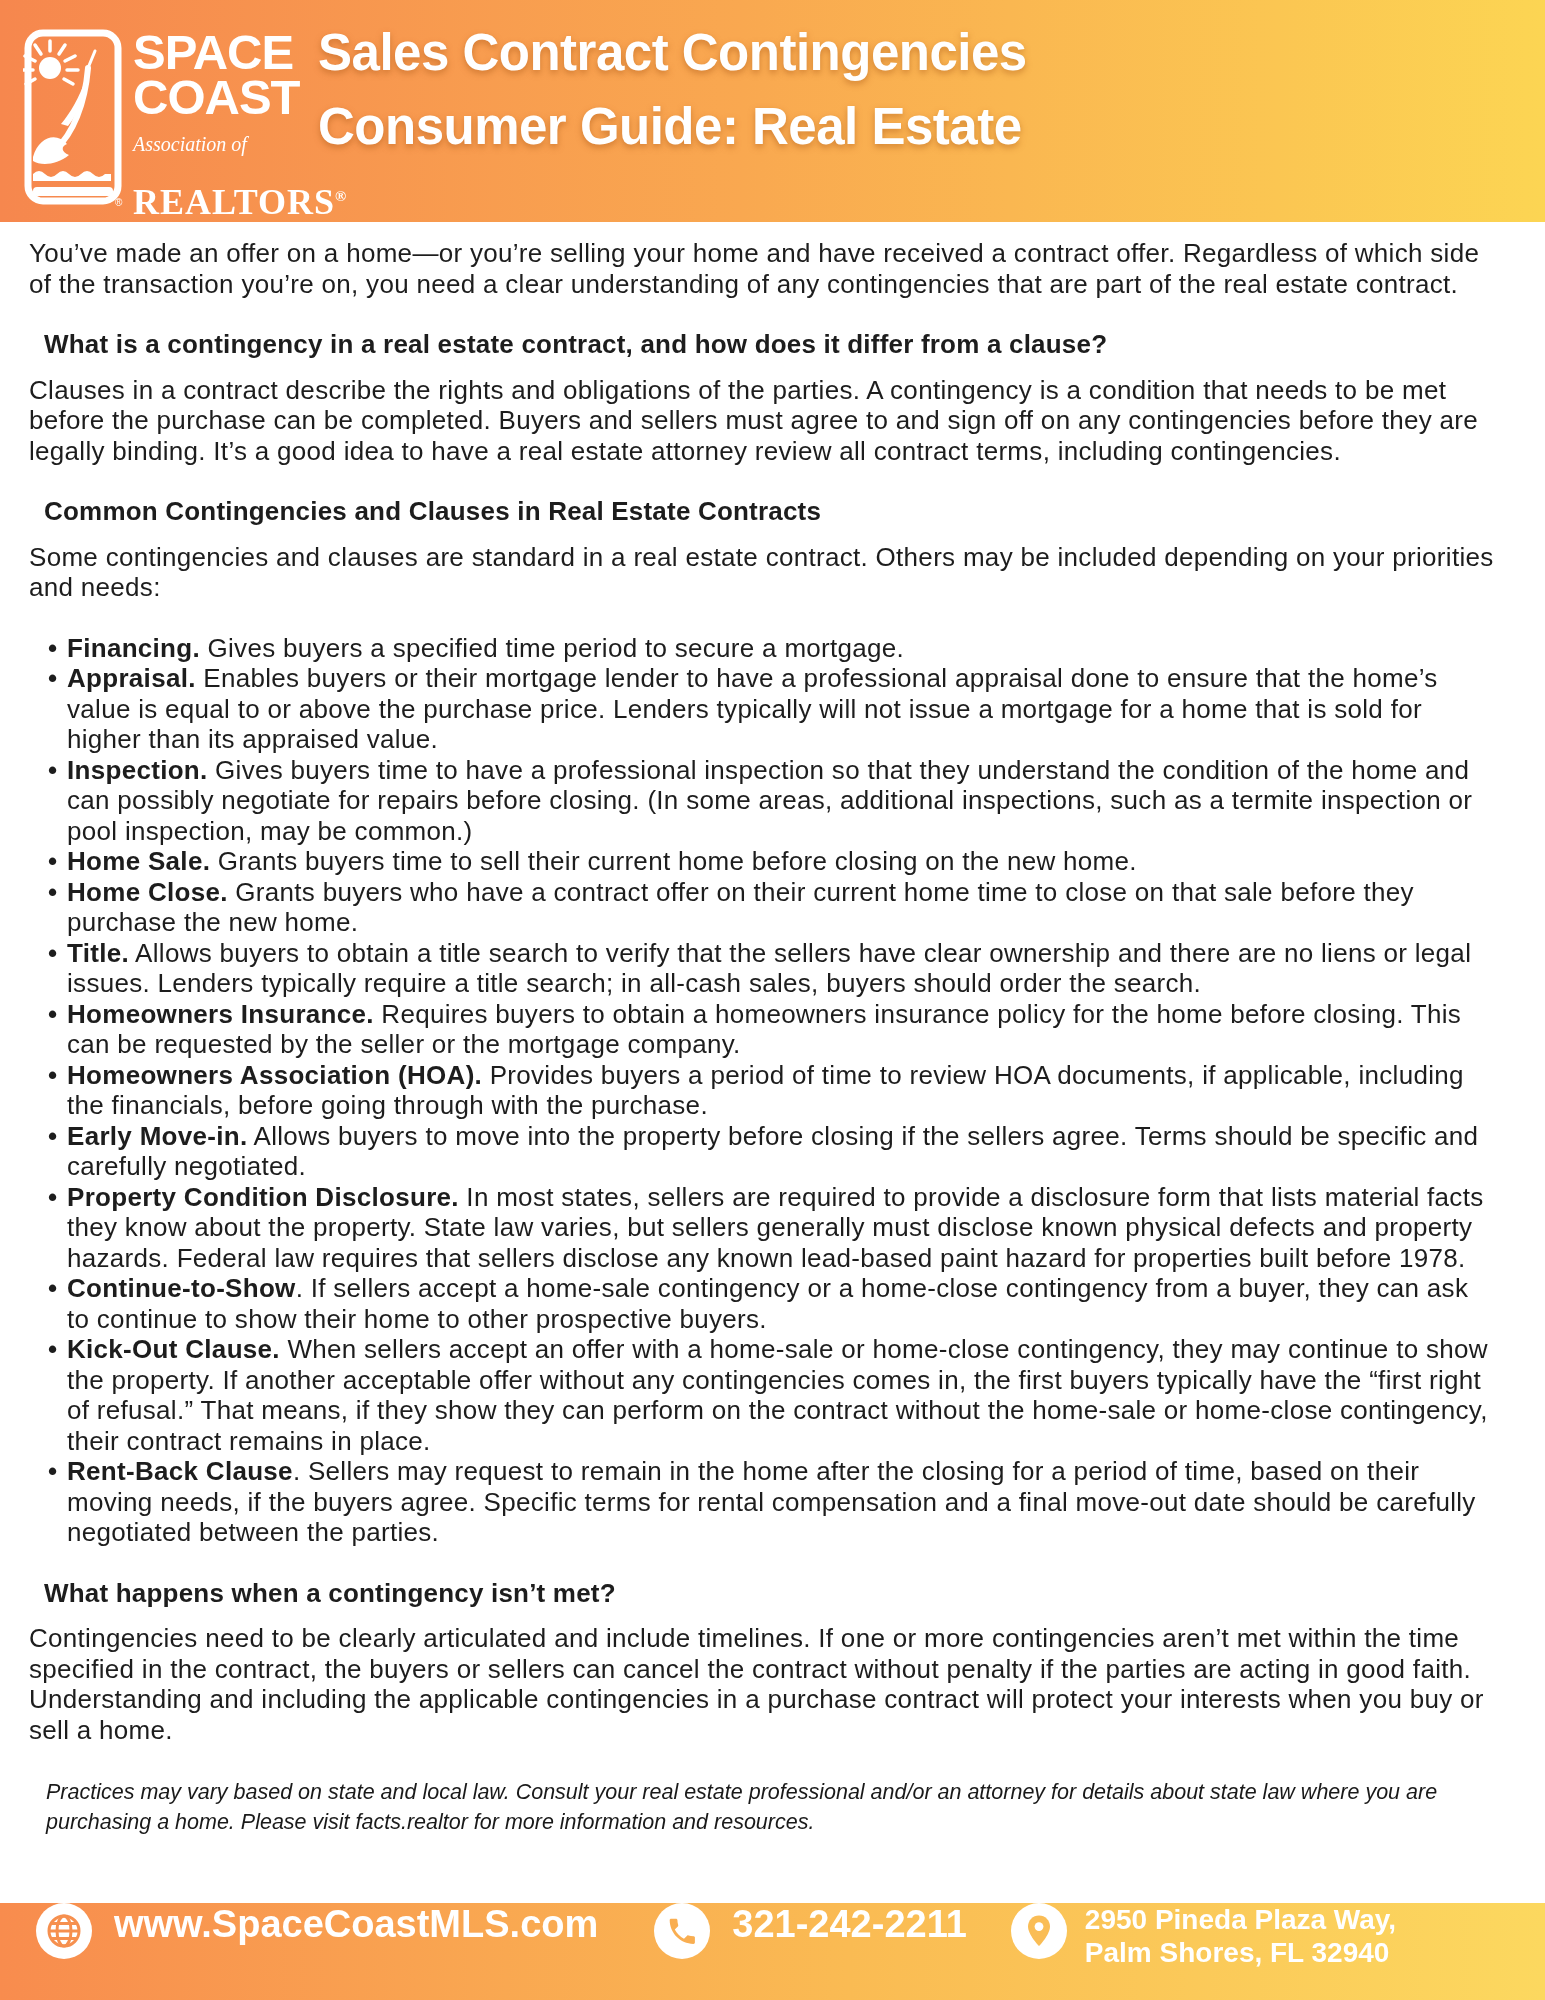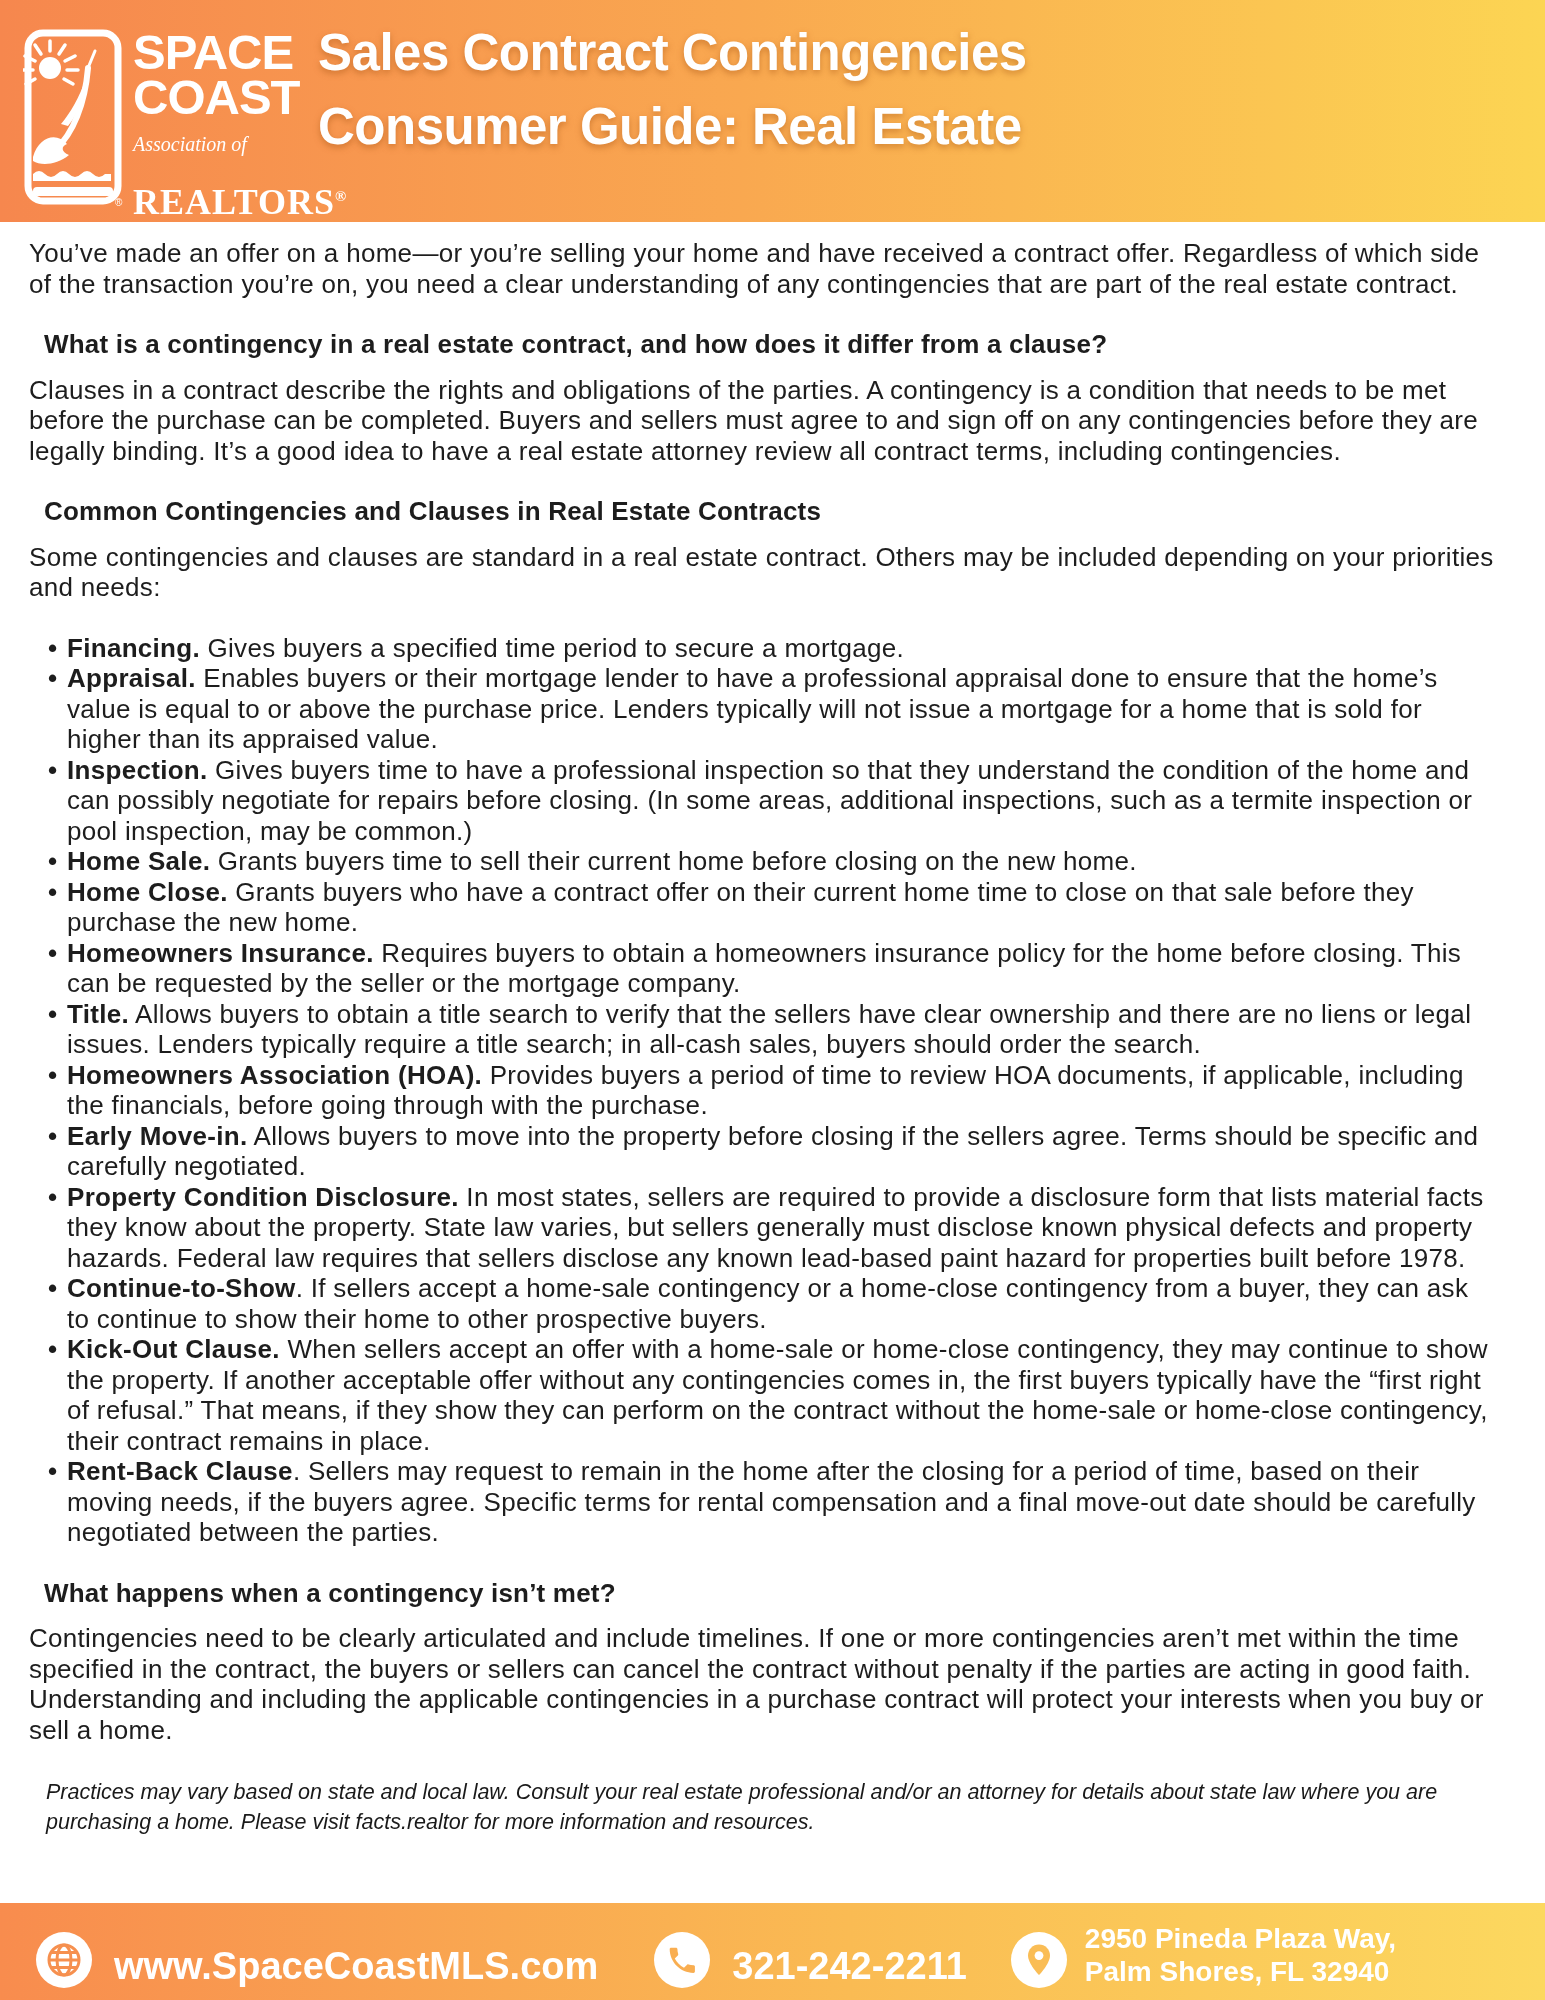--- a/index.html
+++ b/index.html
@@ -26,21 +26,21 @@
   .content h2{font-size:26px;line-height:30.5px;margin:15px;font-weight:700;letter-spacing:0.2px;}
   ul.clist{list-style:none;margin:0 16px 30px 0;padding:0 0 0 19px;}
   ul.clist li{position:relative;padding-left:19px;margin:0;}
   ul.clist li::before{content:"\2022";position:absolute;left:0;top:0;font-weight:700;}
   .disclaimer{font-style:italic;font-size:21.5px;line-height:30px;letter-spacing:0;
               padding:2px 46px 0 46px;color:#1a1a1a;}
 
   
   .footer{position:absolute;left:0;bottom:0;width:100%;height:97px;box-sizing:border-box;
           background:linear-gradient(90deg,#f88c4e 0%,#fabb53 55%,#fcd85f 100%);
-          display:flex;align-items:flex-end;color:#fff;padding:12px 36px;}
+          display:flex;align-items:flex-start;color:#fff;padding:0 36px;}
   .f-icon{width:56px;height:56px;flex:0 0 auto;}
   .f-web{font-size:38px;font-weight:700;margin-left:22px;white-space:nowrap;}
   .sp1{margin-left:56px;}
   .f-phone{font-size:38px;font-weight:700;margin-left:22px;white-space:nowrap;}
   .sp2{margin-left:44px;}
   .f-addr{font-size:28px;font-weight:700;line-height:33px;margin-left:18px;white-space:nowrap;}
 </style>
 </head>
 <body>
 
@@ -97,22 +97,22 @@
 
     <h2>Common Contingencies and Clauses in Real Estate Contracts</h2>
     <p>Some contingencies and clauses are standard in a real estate contract. Others may be included depending on your priorities and needs:</p>
 
     <ul class="clist">
         <li><strong>Financing.</strong> Gives buyers a specified time period to secure a mortgage.</li>
         <li><strong>Appraisal.</strong> Enables buyers or their mortgage lender to have a professional appraisal done to ensure that the home’s value is equal to or above the purchase price. Lenders typically will not issue a mortgage for a home that is sold for higher than its appraised value.</li>
         <li><strong>Inspection.</strong> Gives buyers time to have a professional inspection so that they understand the condition of the home and can possibly negotiate for repairs before closing. (In some areas, additional inspections, such as a termite inspection or pool inspection, may be common.)</li>
         <li><strong>Home Sale.</strong> Grants buyers time to sell their current home before closing on the new home.</li>
         <li><strong>Home Close.</strong> Grants buyers who have a contract offer on their current home time to close on that sale before they purchase the new home.</li>
+        <li><strong>Title.</strong> Allows buyers to obtain a title search to verify that the sellers have clear ownership and there are no liens or legal issues. Lenders typically require a title search; in all-cash sales, buyers should order the search.</li>
         <li><strong>Homeowners Insurance.</strong> Requires buyers to obtain a homeowners insurance policy for the home before closing. This can be requested by the seller or the mortgage company.</li>
-        <li><strong>Title.</strong> Allows buyers to obtain a title search to verify that the sellers have clear ownership and there are no liens or legal issues. Lenders typically require a title search; in all-cash sales, buyers should order the search.</li>
         <li><strong>Homeowners Association (HOA).</strong> Provides buyers a period of time to review HOA documents, if applicable, including the financials, before going through with the purchase.</li>
         <li><strong>Early Move-in.</strong> Allows buyers to move into the property before closing if the sellers agree. Terms should be specific and carefully negotiated.</li>
         <li><strong>Property Condition Disclosure.</strong> In most states, sellers are required to provide a disclosure form that lists material facts they know about the property. State law varies, but sellers generally must disclose known physical defects and property hazards. Federal law requires that sellers disclose any known lead-based paint hazard for properties built before 1978.</li>
         <li><strong>Continue-to-Show</strong>. If sellers accept a home-sale contingency or a home-close contingency from a buyer, they can ask to continue to show their home to other prospective buyers.</li>
         <li><strong>Kick-Out Clause.</strong> When sellers accept an offer with a home-sale or home-close contingency, they may continue to show the property. If another acceptable offer without any contingencies comes in, the first buyers typically have the “first right of refusal.” That means, if they show they can perform on the contract without the home-sale or home-close contingency, their contract remains in place.</li>
         <li><strong>Rent-Back Clause</strong>. Sellers may request to remain in the home after the closing for a period of time, based on their moving needs, if the buyers agree. Specific terms for rental compensation and a final move-out date should be carefully negotiated between the parties.</li>
       </ul>
 
     <h2>What happens when a contingency isn’t met?</h2>
     <p>Contingencies need to be clearly articulated and include timelines. If one or more contingencies aren’t met within the time specified in the contract, the buyers or sellers can cancel the contract without penalty if the parties are acting in good faith. Understanding and including the applicable contingencies in a purchase contract will protect your interests when you buy or sell a home.</p>

